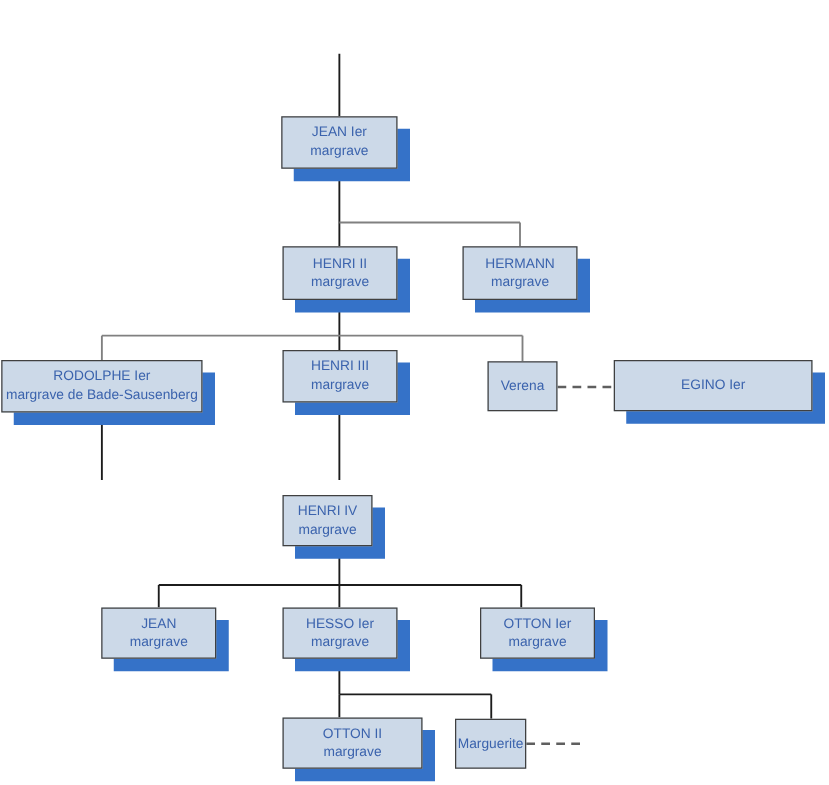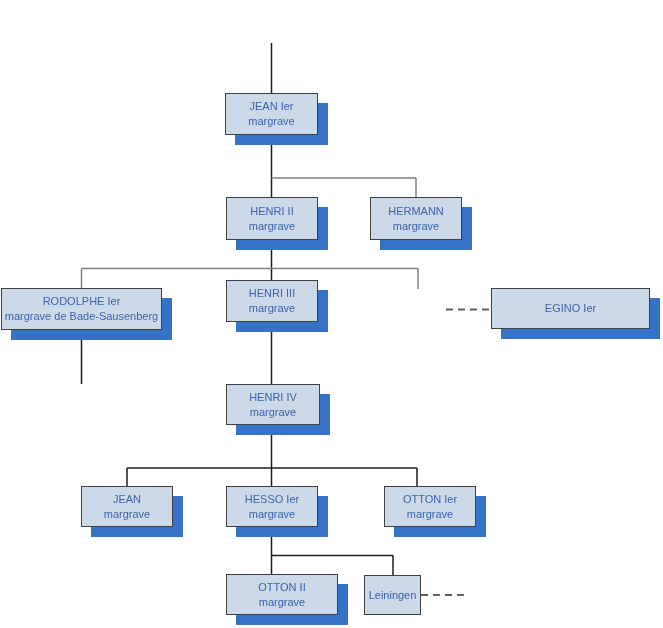--- a/index.html
+++ b/index.html
@@ -88,27 +88,30 @@
   <div class="node has-shadow" style="left:1px;top:288px;width:161px;height:42px">
     <span>RODOLPHE Ier</span>
     <span>margrave de Bade-Sausenberg</span>
   </div>
 
   <div class="node has-shadow" style="left:226px;top:280px;width:92px;height:42px">
     <span>HENRI III</span>
     <span>margrave</span>
   </div>
 
+  <div class="node" style="left:390px;top:289px;width:56px;height:40px">
+    <span>Verena</span>
+  </div>
 
   <div class="node has-shadow" style="left:491px;top:288px;width:159px;height:41px">
     <span>EGINO Ier</span>
   </div>
 
 
-  <div class="node has-shadow" style="left:226px;top:384px;width:94px;height:41px">
+  <div class="node has-shadow" style="left:226px;top:396px;width:72px;height:41px">
     <span>HENRI IV</span>
     <span>margrave</span>
   </div>
 
   <div class="node has-shadow" style="left:81px;top:486px;width:92px;height:41px">
     <span>JEAN</span>
     <span>margrave</span>
   </div>
 
   <div class="node has-shadow" style="left:226px;top:486px;width:92px;height:41px">
@@ -120,17 +123,17 @@
     <span>OTTON Ier</span>
     <span>margrave</span>
   </div>
 
   <div class="node has-shadow" style="left:226px;top:574px;width:112px;height:41px">
     <span>OTTON II</span>
     <span>margrave</span>
   </div>
 
   <div class="node" style="left:364px;top:575px;width:57px;height:40px">
-    <span>Leiningen</span>
+    <span>Marguerite</span>
   </div>
 
 
 </div>
 
 </body></html>

